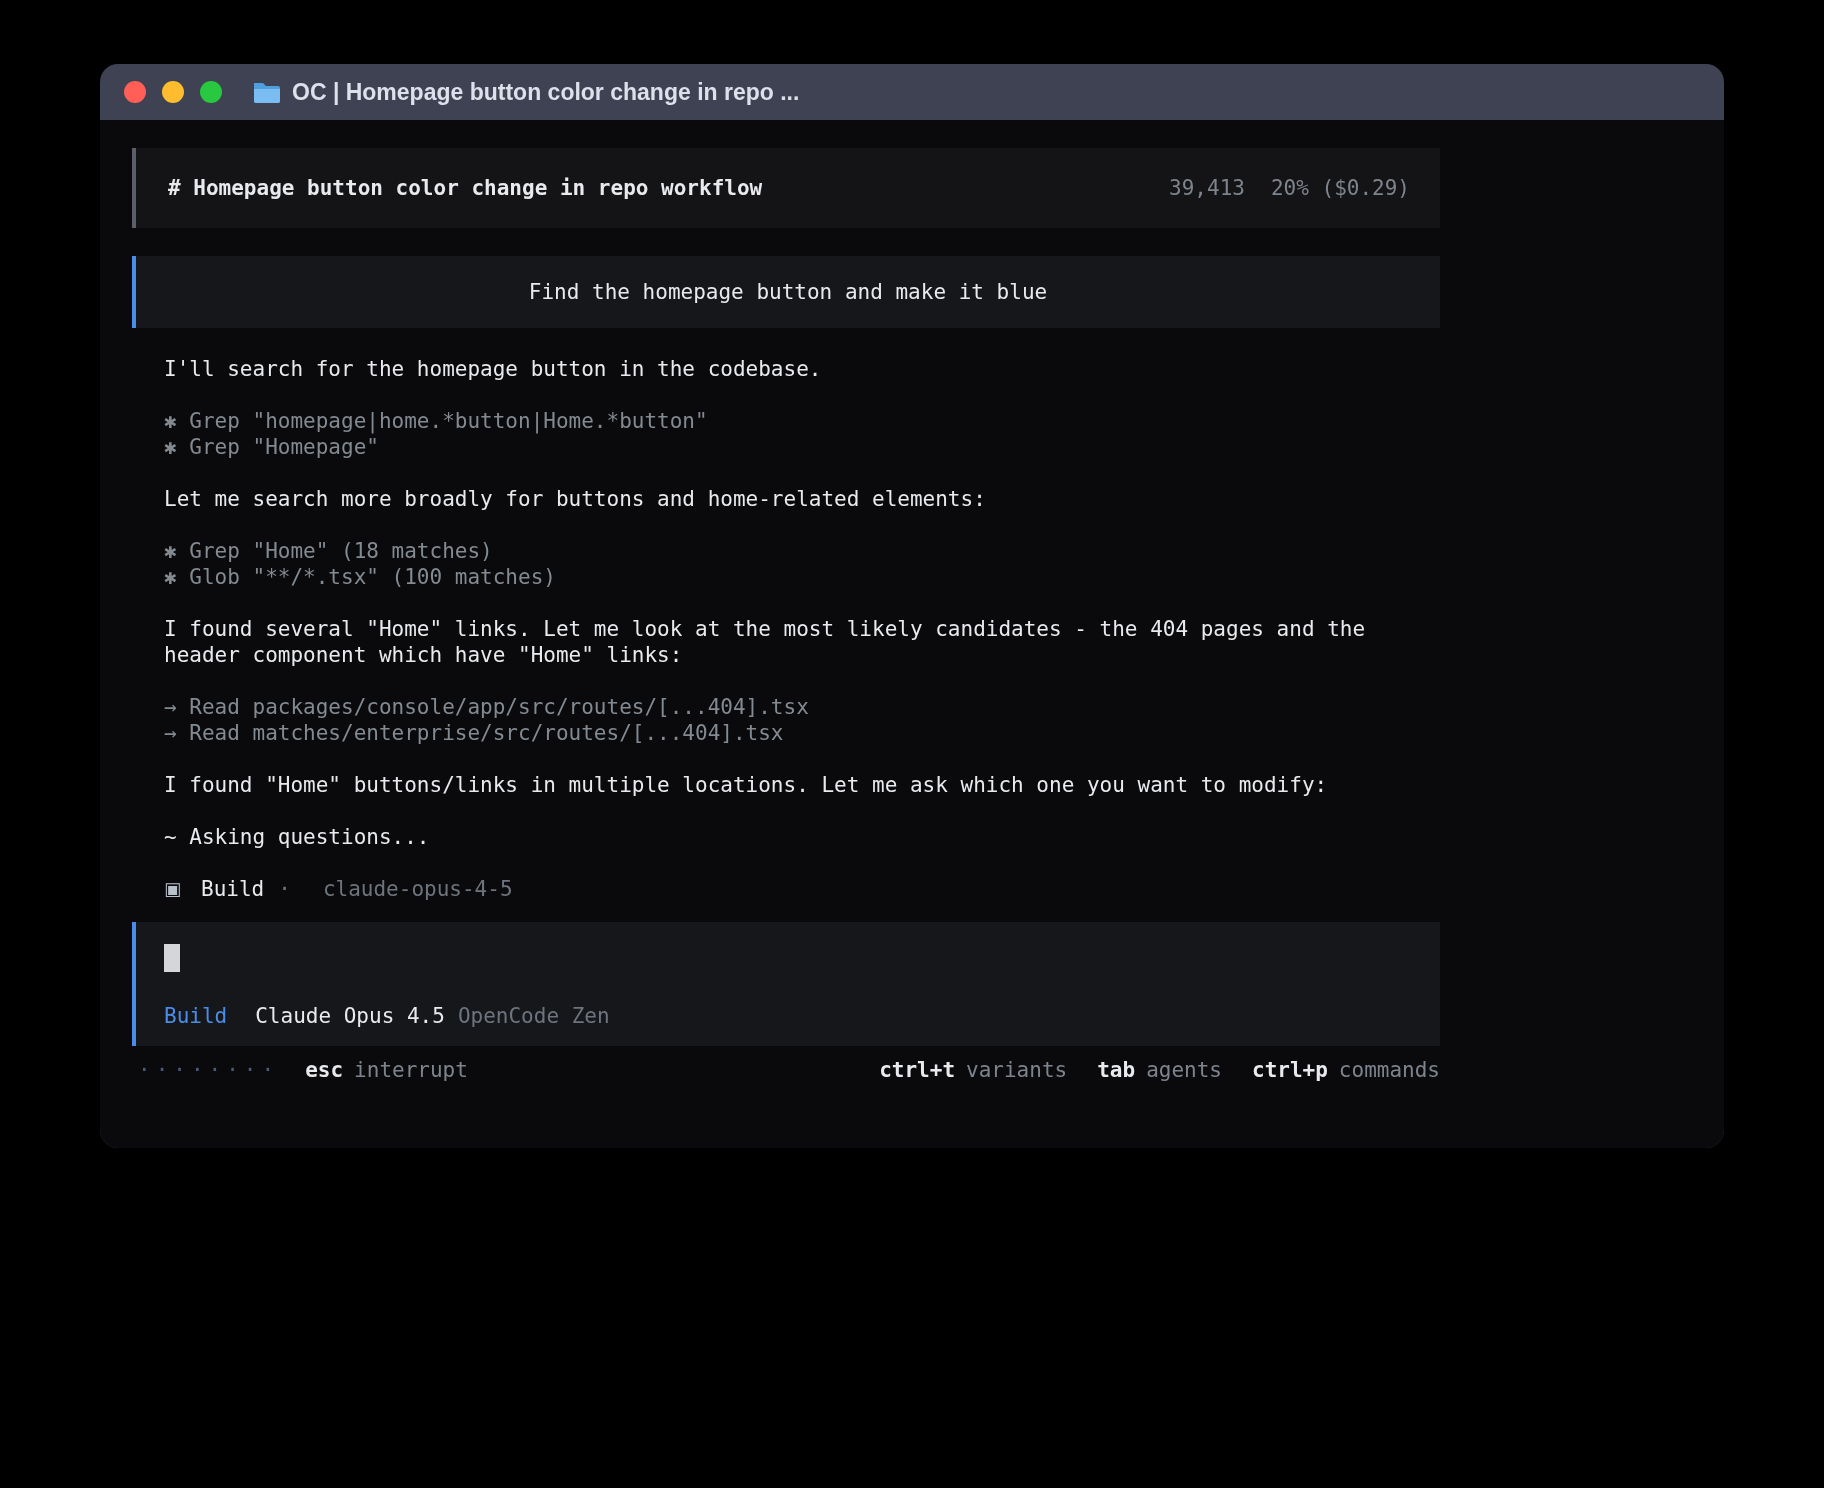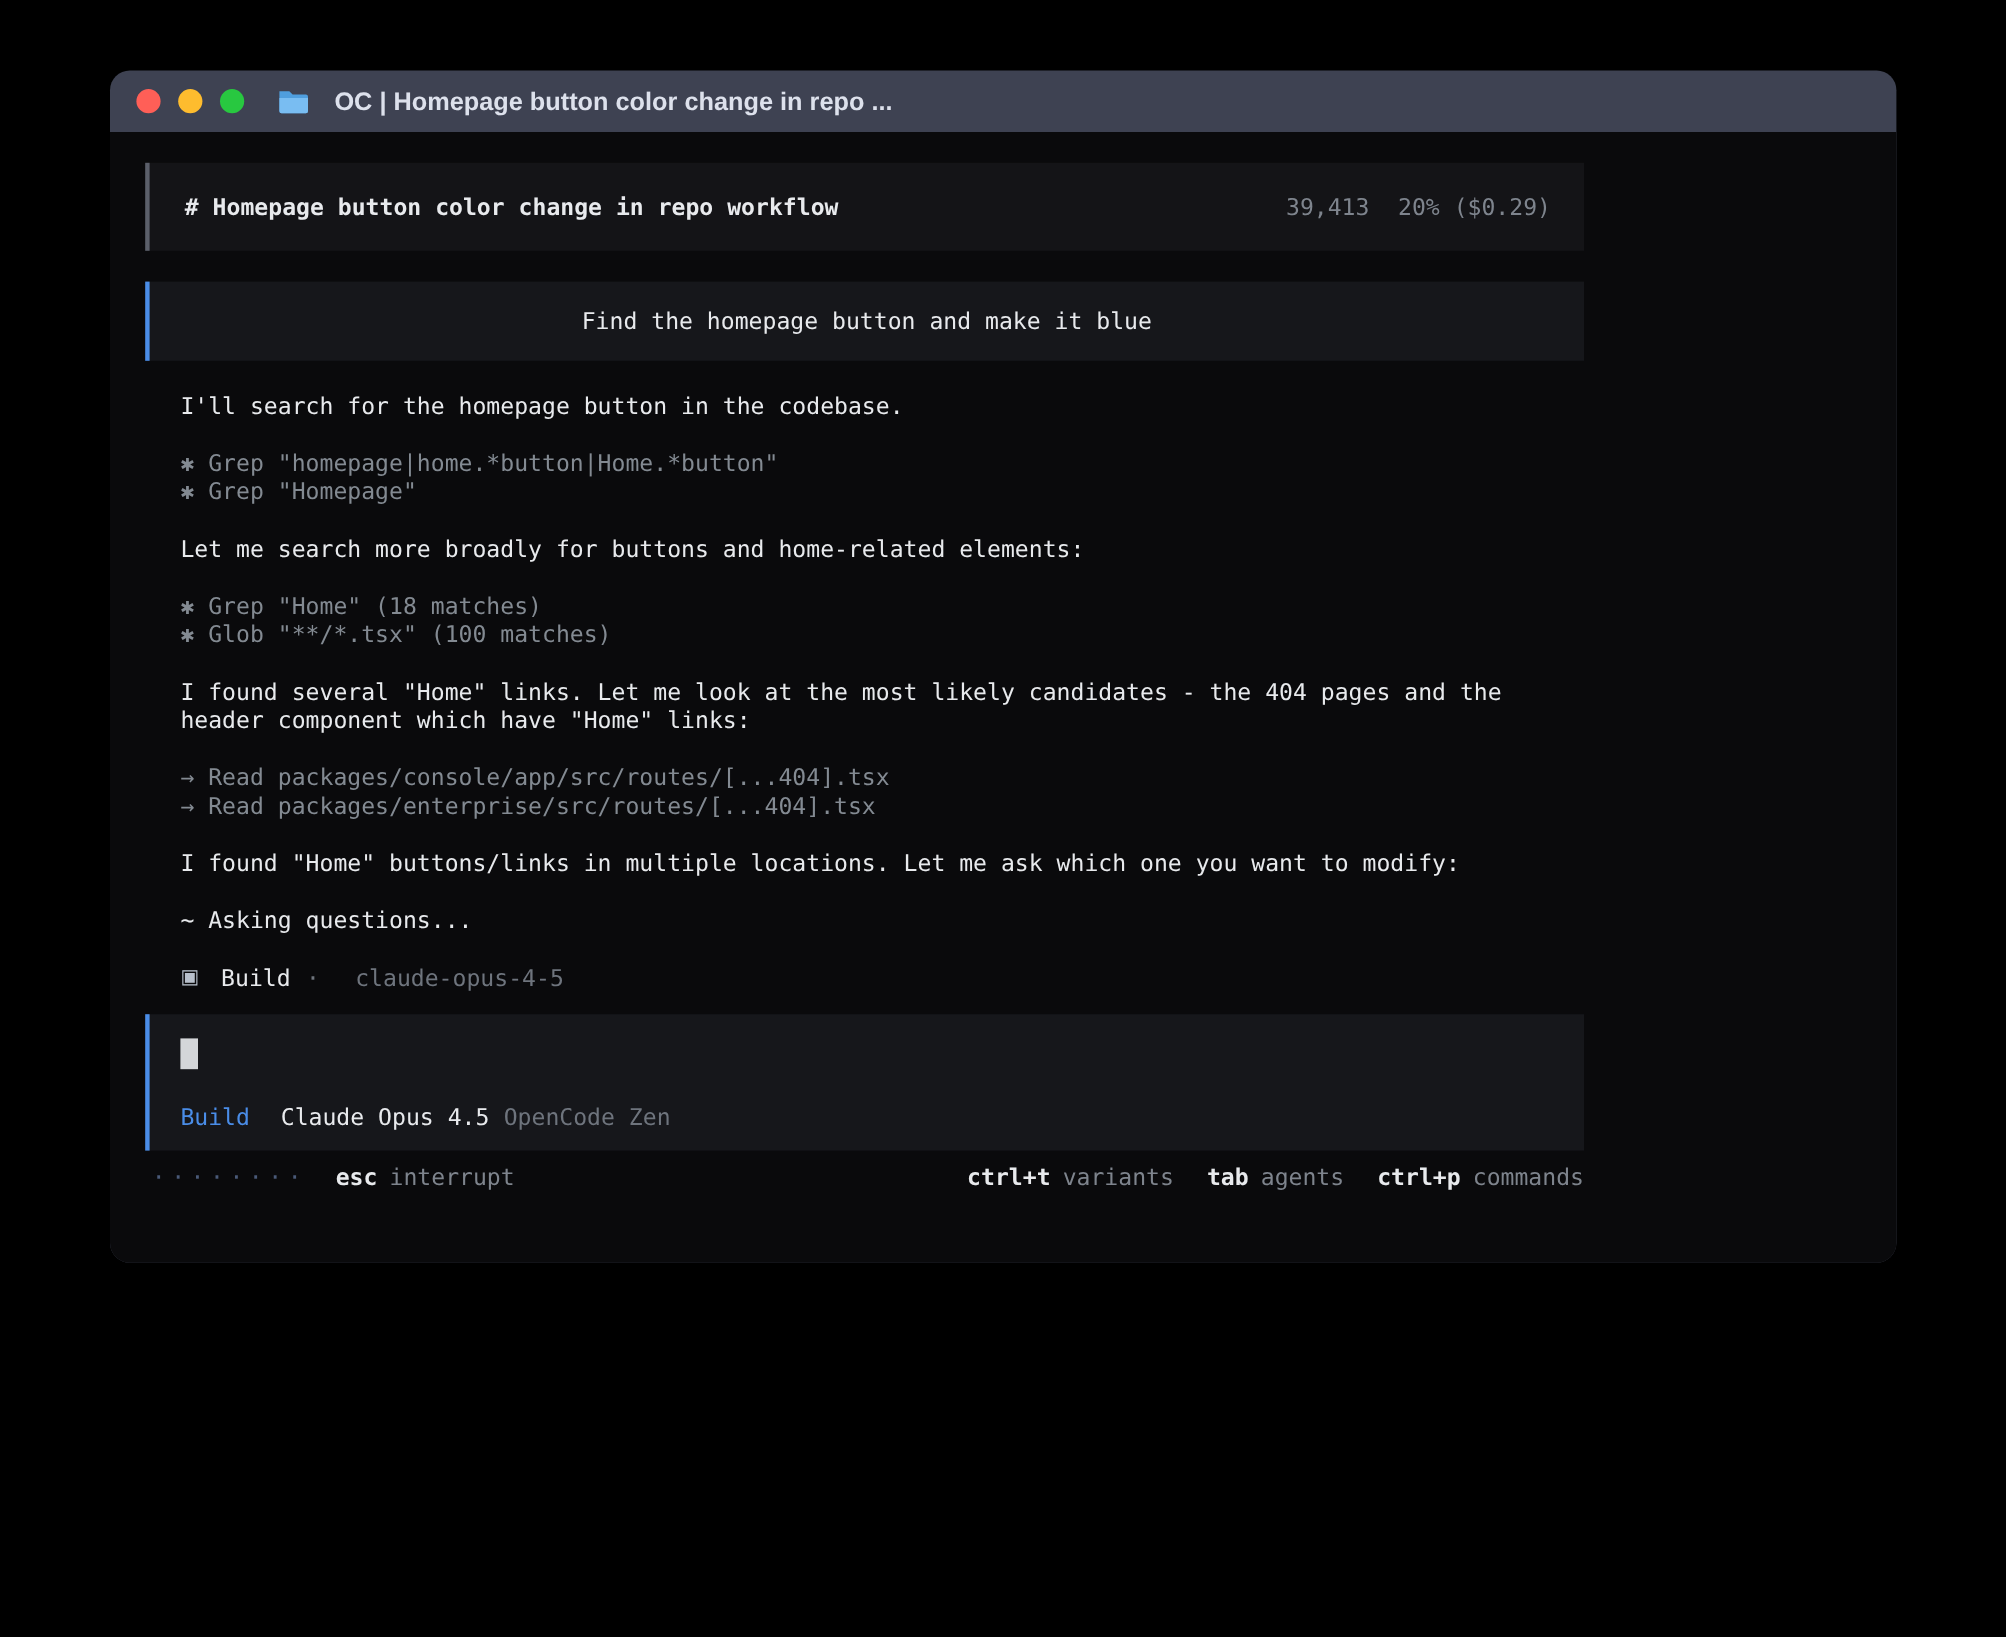--- a/index.html
+++ b/index.html
@@ -20,21 +20,21 @@
   .titlebar {
     height: 56px;
     display: flex; align-items: center;
     padding: 0 24px;
   }
   .lights { display: flex; align-items: center; gap: 16px; }
   .light { width: 22px; height: 22px; border-radius: 50%; }
   .light.red { background: #ff5f57; }
   .light.yellow { background: #febc2e; }
   .light.green { background: #28c840; }
-  .titlewrap { display: flex; align-items: center; margin-left: 30px; gap: 24px; }
+  .titlewrap { display: flex; align-items: center; margin-left: 30px; gap: 12px; }
   .win-title {
     font-family: "Liberation Sans", sans-serif;
     font-weight: bold; font-size: 23px; color: #dde1ec;
     white-space: nowrap;
   }
   .content {
     height: 1302px;
     background: #0a0a0c;
     padding: 28px 0 0 32px;
     overflow: hidden;
@@ -139,21 +139,21 @@
 
       <div class="transcript">
         <div class="line t-text">I'll search for the homepage button in the codebase.</div>
         <div class="line t-tool gap">✱ Grep "homepage|home.*button|Home.*button"</div>
         <div class="line t-tool">✱ Grep "Homepage"</div>
         <div class="line t-text gap">Let me search more broadly for buttons and home-related elements:</div>
         <div class="line t-tool gap">✱ Grep "Home" (18 matches)</div>
         <div class="line t-tool">✱ Glob "**/*.tsx" (100 matches)</div>
         <div class="line t-text gap">I found several "Home" links. Let me look at the most likely candidates - the 404 pages and the header component which have "Home" links:</div>
         <div class="line t-tool gap">→ Read packages/console/app/src/routes/[...404].tsx</div>
-        <div class="line t-tool">→ Read packages/enterprise/src/routes/[...404].tsx</div>
+        <div class="line t-tool">→ Read matches/enterprise/src/routes/[...404].tsx</div>
         <div class="line t-text gap">I found "Home" buttons/links in multiple locations. Let me ask which one you want to modify:</div>
         <div class="line t-text gap">~ Asking questions...</div>
 
         <div class="line gap agent-line">
           <span class="agent-icon">▣</span>
           <span class="agent-name">Build</span>
           <span class="agent-sep">·</span>
           <span class="agent-model">claude-opus-4-5</span>
         </div>
       </div>

